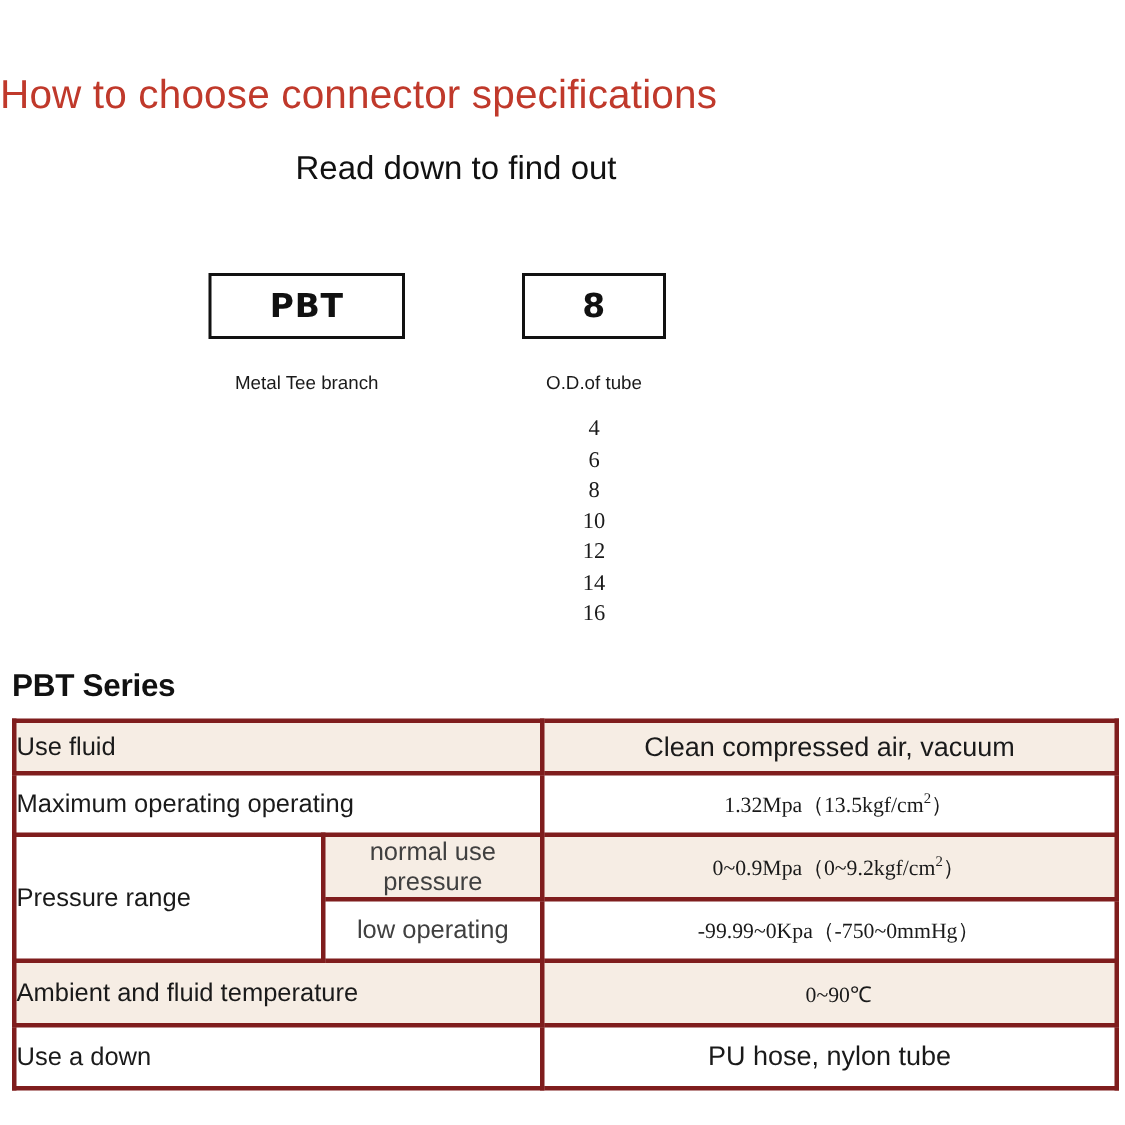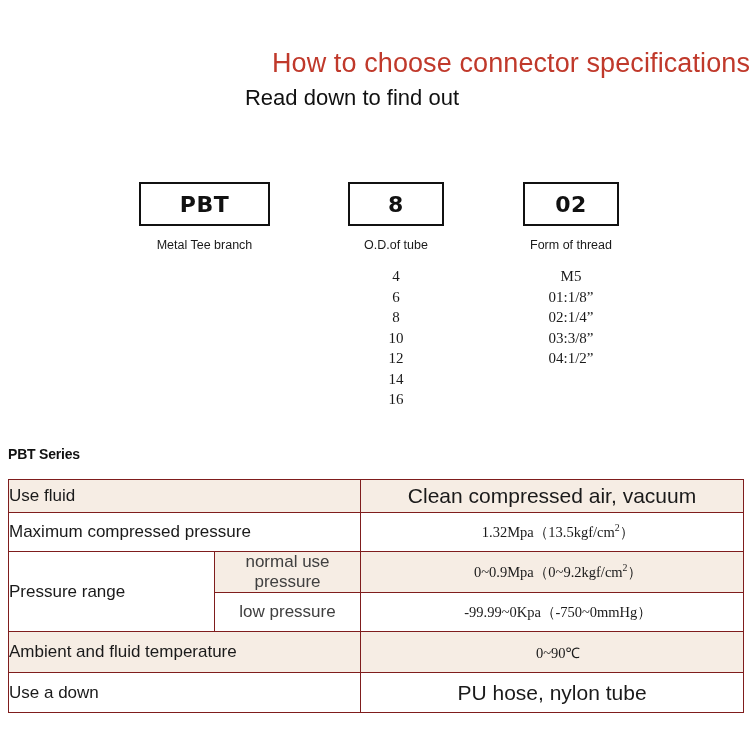--- a/index.html
+++ b/index.html
@@ -15,38 +15,37 @@
     color: #1a1a1a;
     overflow: hidden;
   }
 
   
   .title {
     position: absolute;
     top: 48px;
     left: 0;
     width: 750px;
-    text-align: right;
+    text-align: left;
     font-size: 27px;
     font-weight: 400;
     color: #c0392b;
     letter-spacing: 0.1px;
     white-space: nowrap;
   }
   .subtitle {
     position: absolute;
-    top: 85px;
+    top: 99px;
     left: 0;
     width: 608px;
     text-align: center;
     font-size: 22px;
     font-weight: 400;
     color: #111111;
     white-space: nowrap;
-    padding-left: 48px;
   }
 
   
   .code-area {
     position: absolute;
     top: 182px;
     left: 0;
     width: 750px;
     height: 240px;
     padding-left: 28px;
@@ -70,71 +69,71 @@
     justify-content: center;
   }
   .code-box span {
     font-family: "DejaVu Sans", sans-serif;
     font-size: 22px;
     font-weight: bold;
     letter-spacing: 0.5px;
     color: #111111;
   }
   .code-caption {
-    margin-top: 12px;
+    margin-top: 22px;
     font-size: 12.5px;
     color: #1a1a1a;
     white-space: nowrap;
   }
   .opt-list {
     margin-top: 14px;
     font-family: "Liberation Serif", serif;
     font-size: 15px;
     line-height: 20.5px;
     color: #1a1a1a;
   }
   .opt-list div { white-space: nowrap; }
 
   
   .series-title {
     position: absolute;
     top: 446px;
     left: 8px;
-    font-size: 14px;
+    font-size: 21px;
     font-weight: bold;
     color: #111111;
     letter-spacing: -0.2px;
   }
   table.spec {
     position: absolute;
     top: 479px;
     left: 8px;
     width: 735px;
     border-collapse: collapse;
     table-layout: fixed;
   }
   table.spec td {
-    border: 1px solid #7f1d1d;
+    border: 3px solid #7f1d1d;
     padding: 0;
     vertical-align: middle;
   }
   td.lbl {
     padding-left: 10px;
     font-size: 17px;
     color: #1a1a1a;
     text-align: left;
   }
   td.sublbl {
     text-align: center;
     font-size: 17px;
     color: #404040;
   }
   td.val {
     text-align: center;
-    font-size: 21px;
+    font-size: 18px;
     color: #1a1a1a;
   }
   td.val.small {
     font-size: 14.5px;
     font-family: "Liberation Serif", serif;
     padding-left: 12px;
   }
   .beige { background: #f6ede4; }
   .white { background: #ffffff; }
   sup { font-size: 0.68em; vertical-align: super; line-height: 0; }
@@ -164,60 +163,47 @@
       <div>4</div>
       <div>6</div>
       <div>8</div>
       <div>10</div>
       <div>12</div>
       <div>14</div>
       <div>16</div>
     </div>
   </div>
 
-  <div class="code-col c3">
-    <div class="code-box">
-      <span>02</span>
-    </div>
-    <div class="code-caption">Form of thread</div>
-    <div class="opt-list">
-      <div>M5</div>
-      <div>01:1/8”</div>
-      <div>02:1/4”</div>
-      <div>03:3/8”</div>
-      <div>04:1/2”</div>
-    </div>
-  </div>
 
 </div>
 
 <div class="series-title">PBT Series</div>
 
 <table class="spec">
   <colgroup>
     <col style="width:206px">
     <col style="width:146px">
     <col style="width:383px">
   </colgroup>
   <tbody>
     <tr>
       <td class="lbl beige" colspan="2" style="height:32px">Use fluid</td>
       <td class="val beige">Clean compressed air, vacuum</td>
     </tr>
     <tr>
-      <td class="lbl white" colspan="2" style="height:38px">Maximum compressed pressure</td>
+      <td class="lbl white" colspan="2" style="height:38px">Maximum operating operating</td>
       <td class="val small white"><span>1.32Mpa（13.5kgf/cm</span><sup>2</sup><span>）</span></td>
     </tr>
     <tr>
       <td class="lbl white" rowspan="2" style="height:38px">Pressure range</td>
       <td class="sublbl beige">normal use pressure</td>
       <td class="val small beige"><span>0~0.9Mpa（0~9.2kgf/cm</span><sup>2</sup><span>）</span></td>
     </tr>
     <tr>
-      <td class="sublbl white" style="height:38px">low pressure</td>
+      <td class="sublbl white" style="height:38px">low operating</td>
       <td class="val small white">-99.99~0Kpa（-750~0mmHg）</td>
     </tr>
     <tr>
       <td class="lbl beige" colspan="2" style="height:40px">Ambient and fluid temperature</td>
       <td class="val small beige">0~90℃</td>
     </tr>
     <tr>
       <td class="lbl white" colspan="2" style="height:39px">Use a down</td>
       <td class="val white">PU hose, nylon tube</td>
     </tr>

